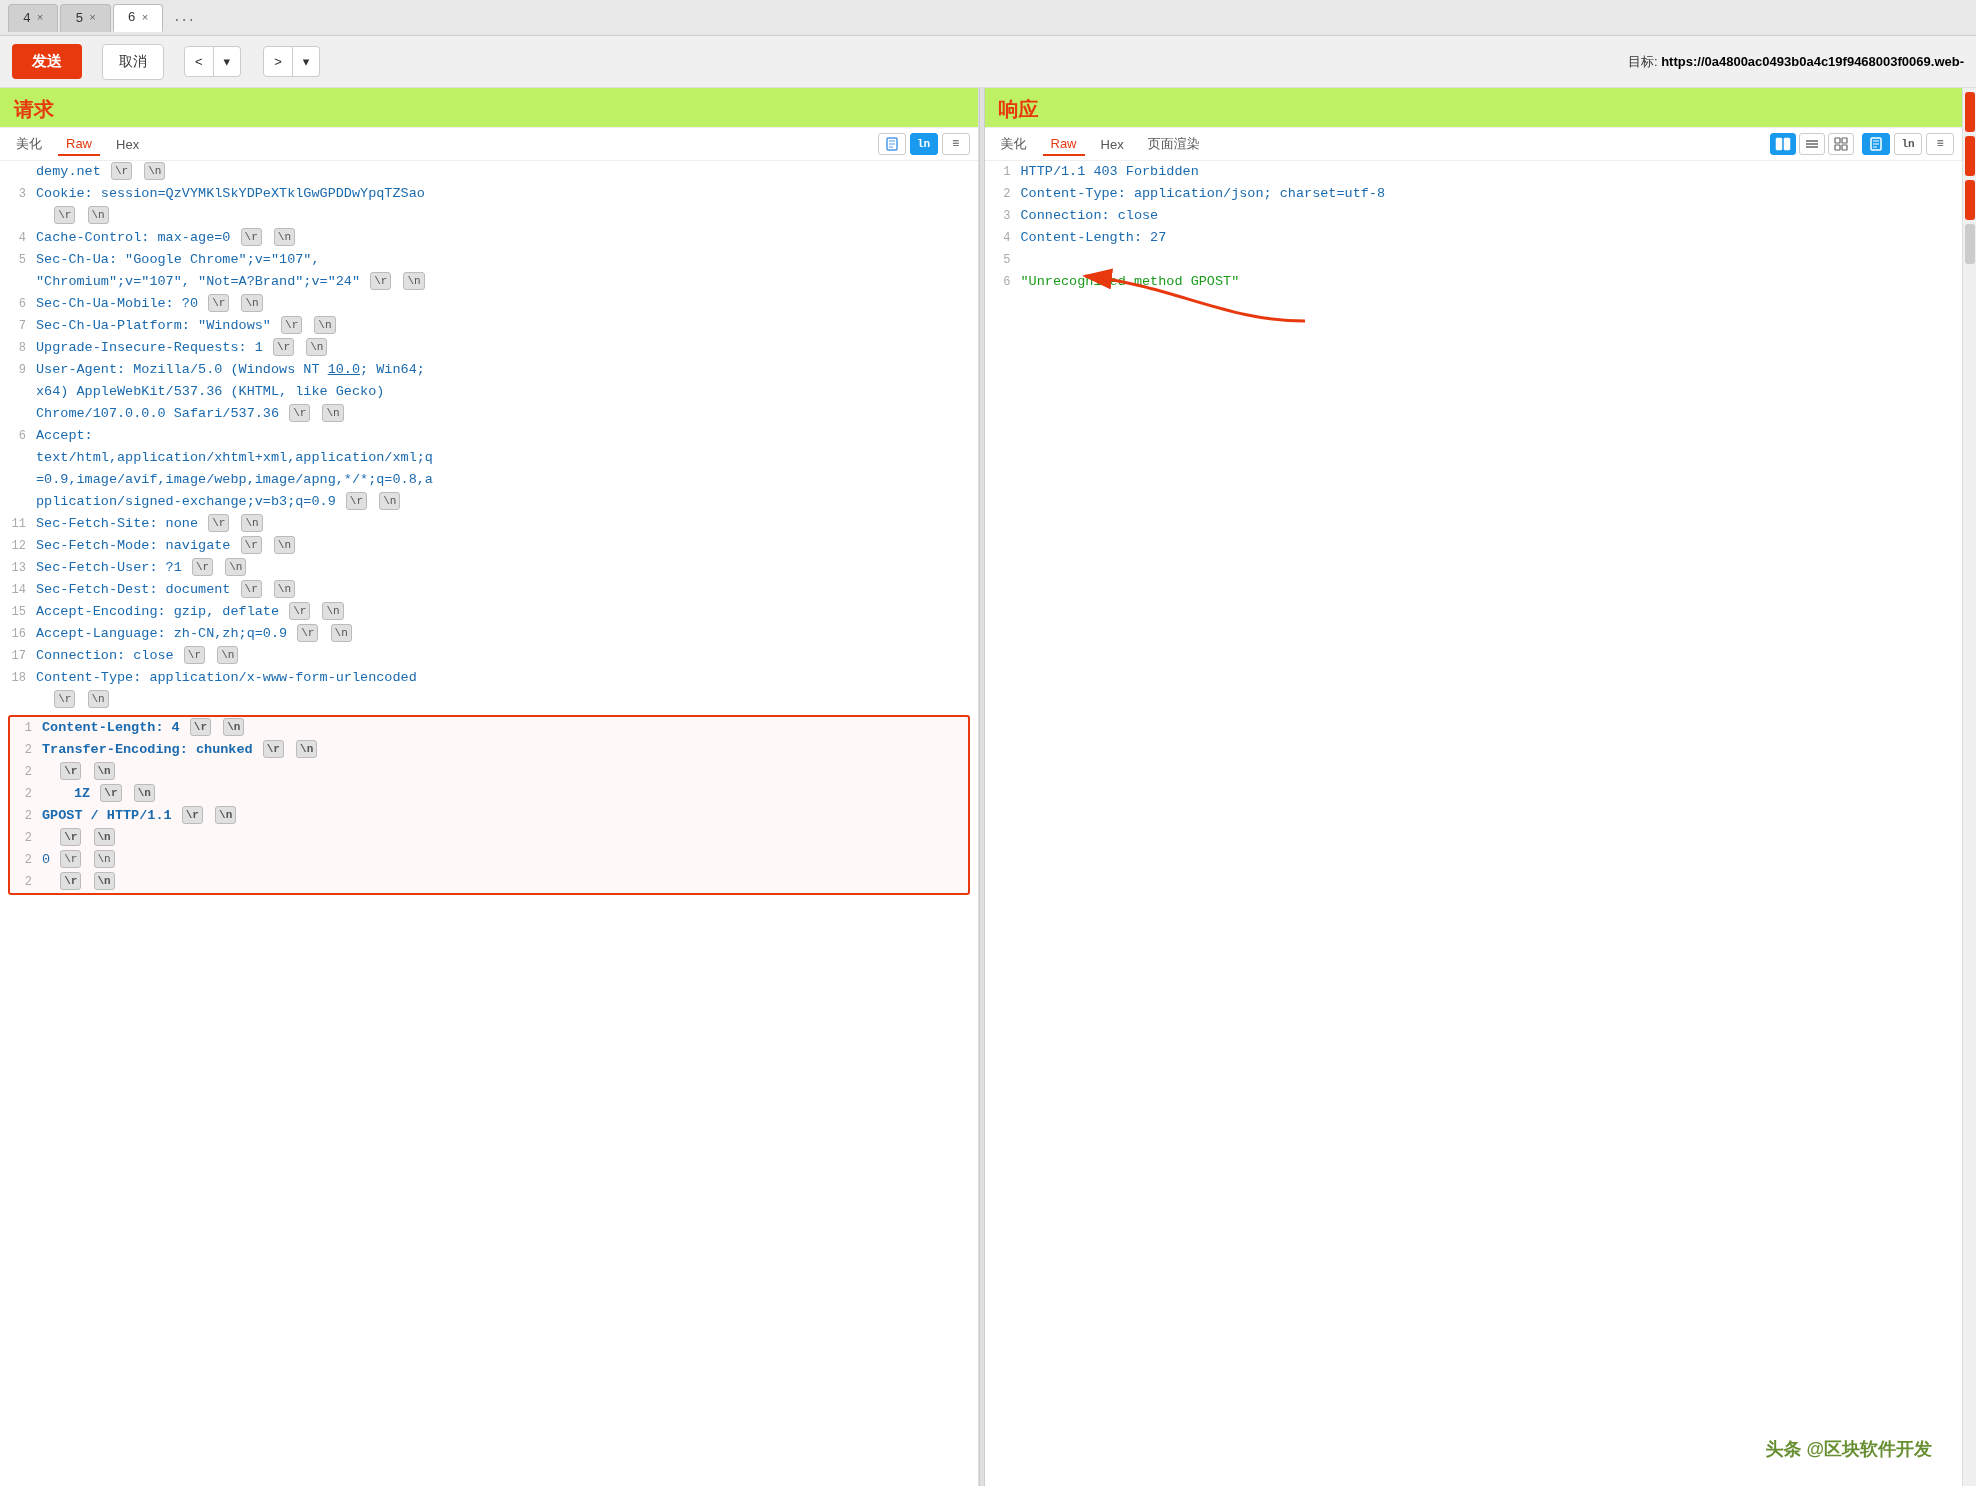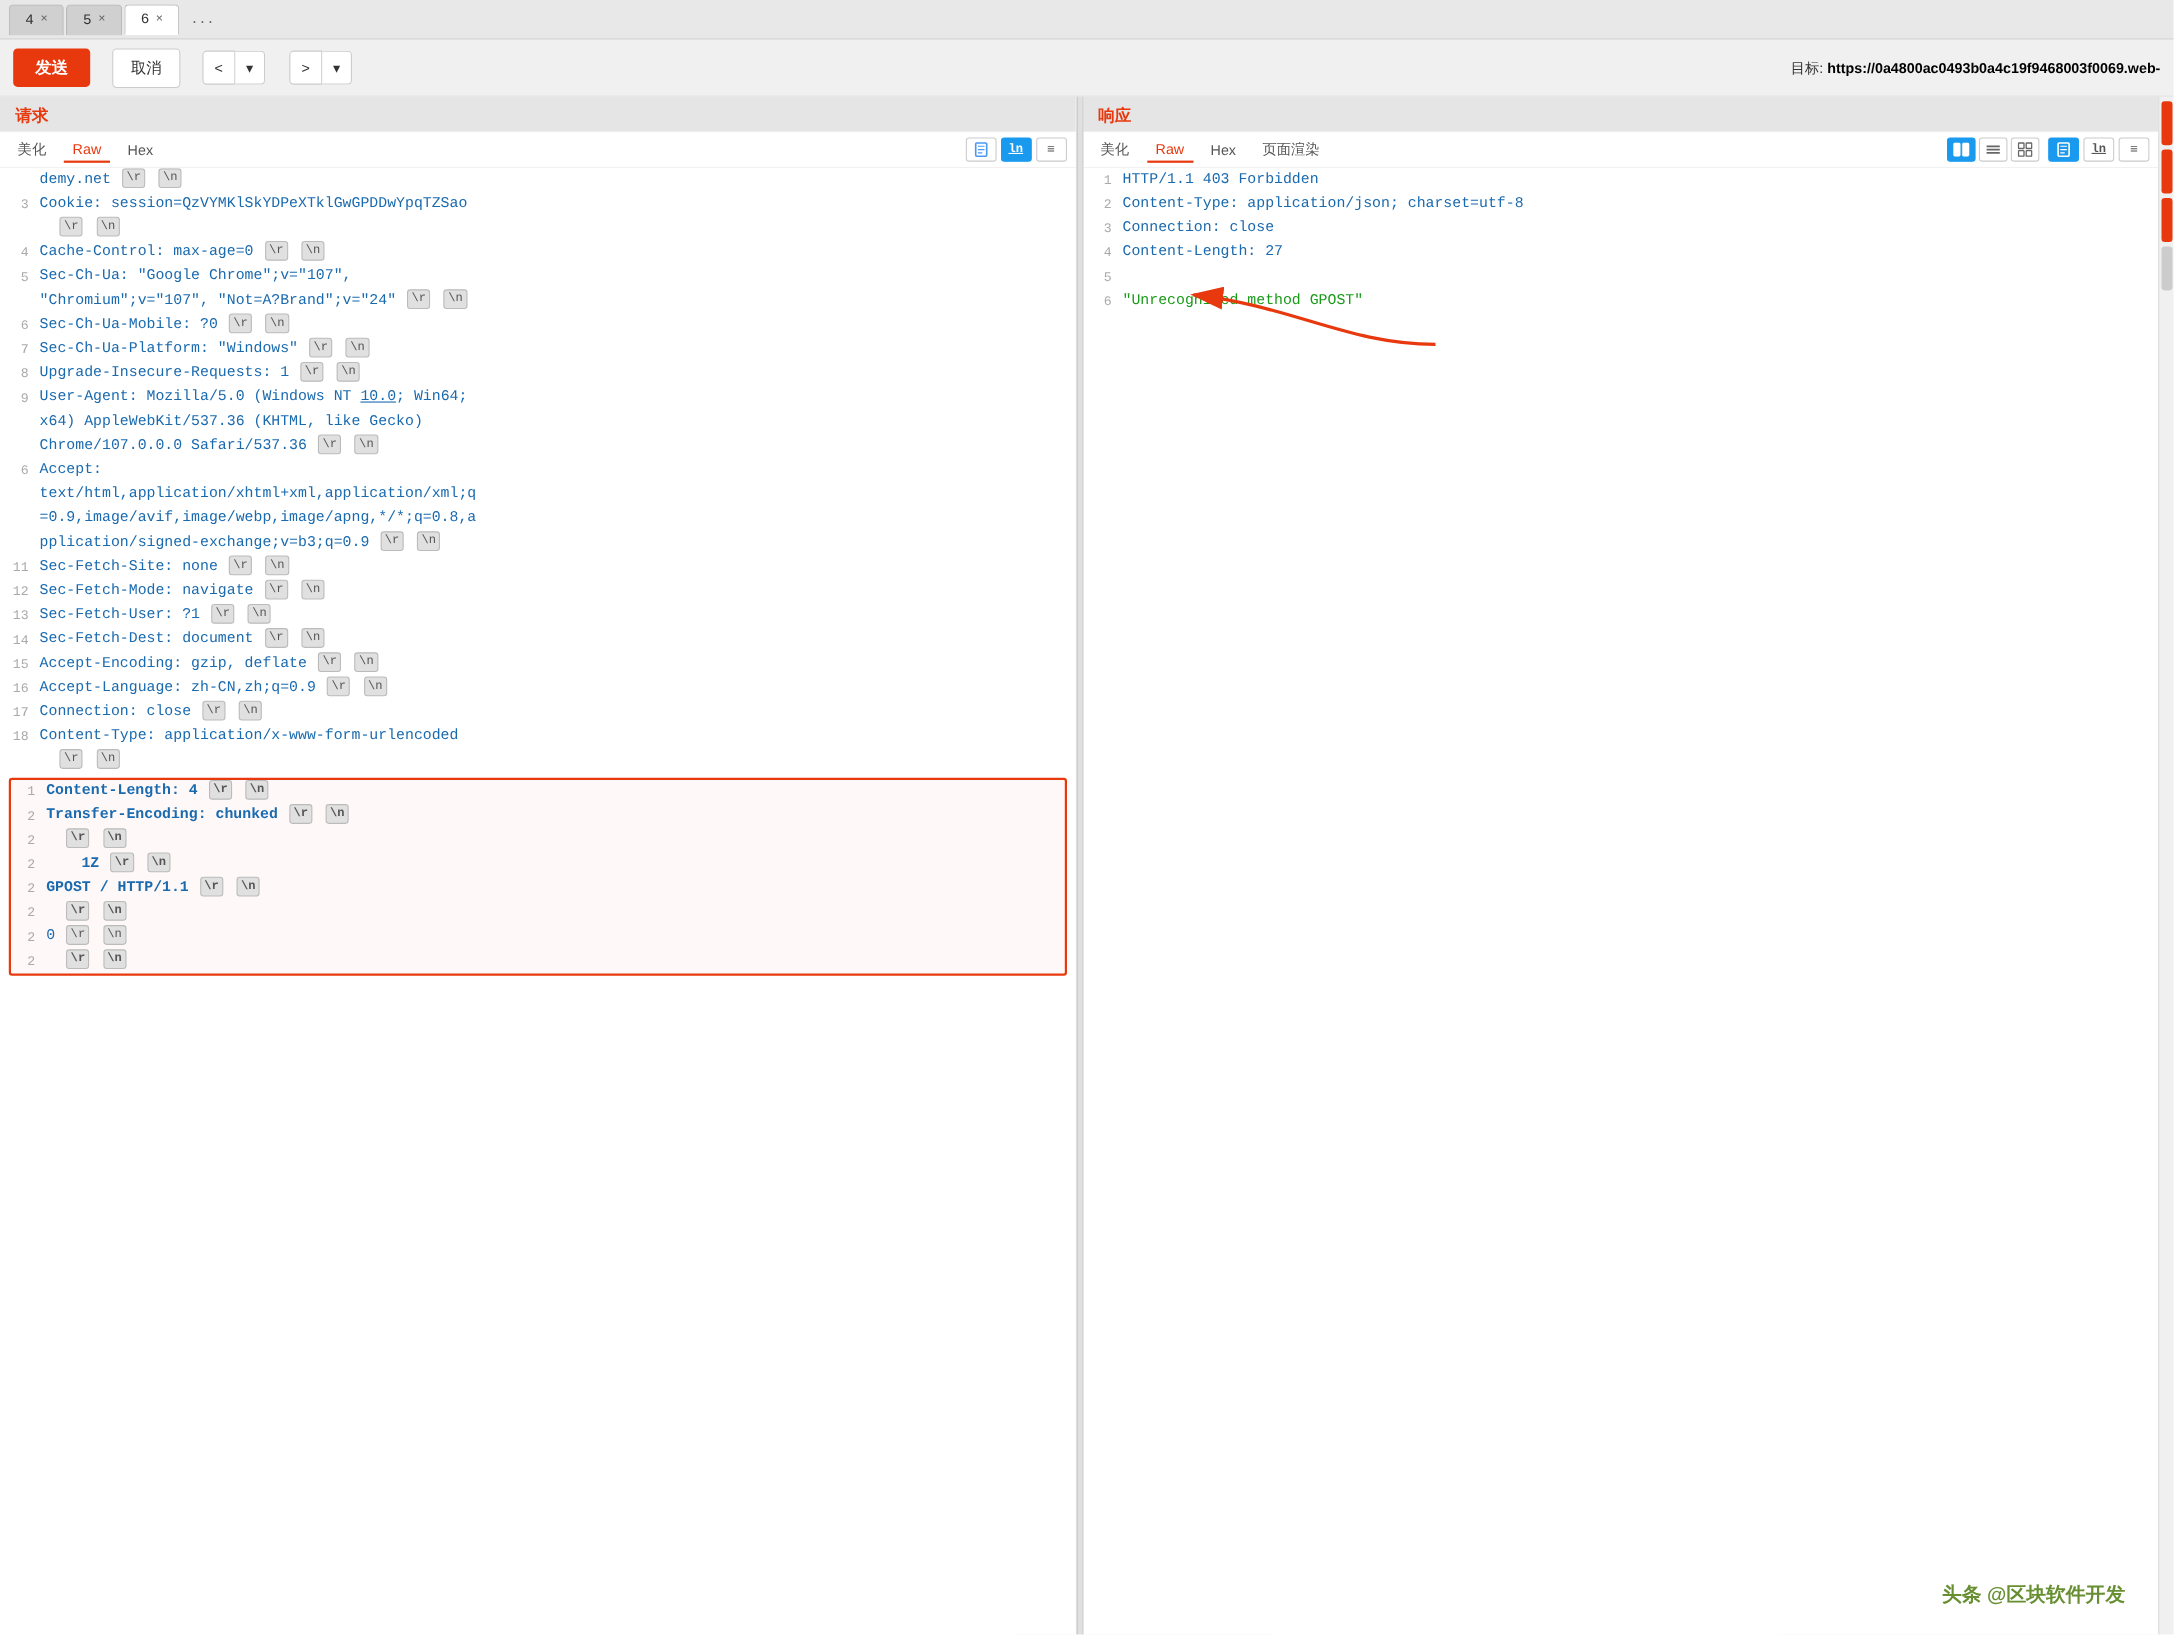--- a/index.html
+++ b/index.html
@@ -127,26 +127,26 @@
     .pane-right {
       flex: 1;
       display: flex;
       flex-direction: column;
       overflow: hidden;
       position: relative;
     }
 
     .pane-header {
       padding: 8px 14px 4px;
-      font-size: 15px;
+      font-size: 20px;
       font-weight: bold;
       color: #e8380e;
       font-family: Arial, sans-serif;
       border-bottom: 1px solid #eee;
-      background: #e5e5e5;
+      background: #bef264;
     }
 
     .pane-toolbar {
       display: flex;
       align-items: center;
       padding: 4px 8px;
       border-bottom: 1px solid #eee;
       background: #fff;
       gap: 8px;
     }
@@ -185,21 +185,20 @@
     }
     .icon-btn.active-icon {
       background: #1a9aef;
       color: #fff;
       border-color: #1a9aef;
     }
     .icon-btn-text {
       font-size: 11px;
       font-family: 'Courier New';
       font-weight: bold;
-      text-decoration: underline;
     }
 
     
     .code-area {
       flex: 1;
       overflow-y: auto;
       overflow-x: hidden;
       padding: 0;
       background: #fff;
       position: relative;

